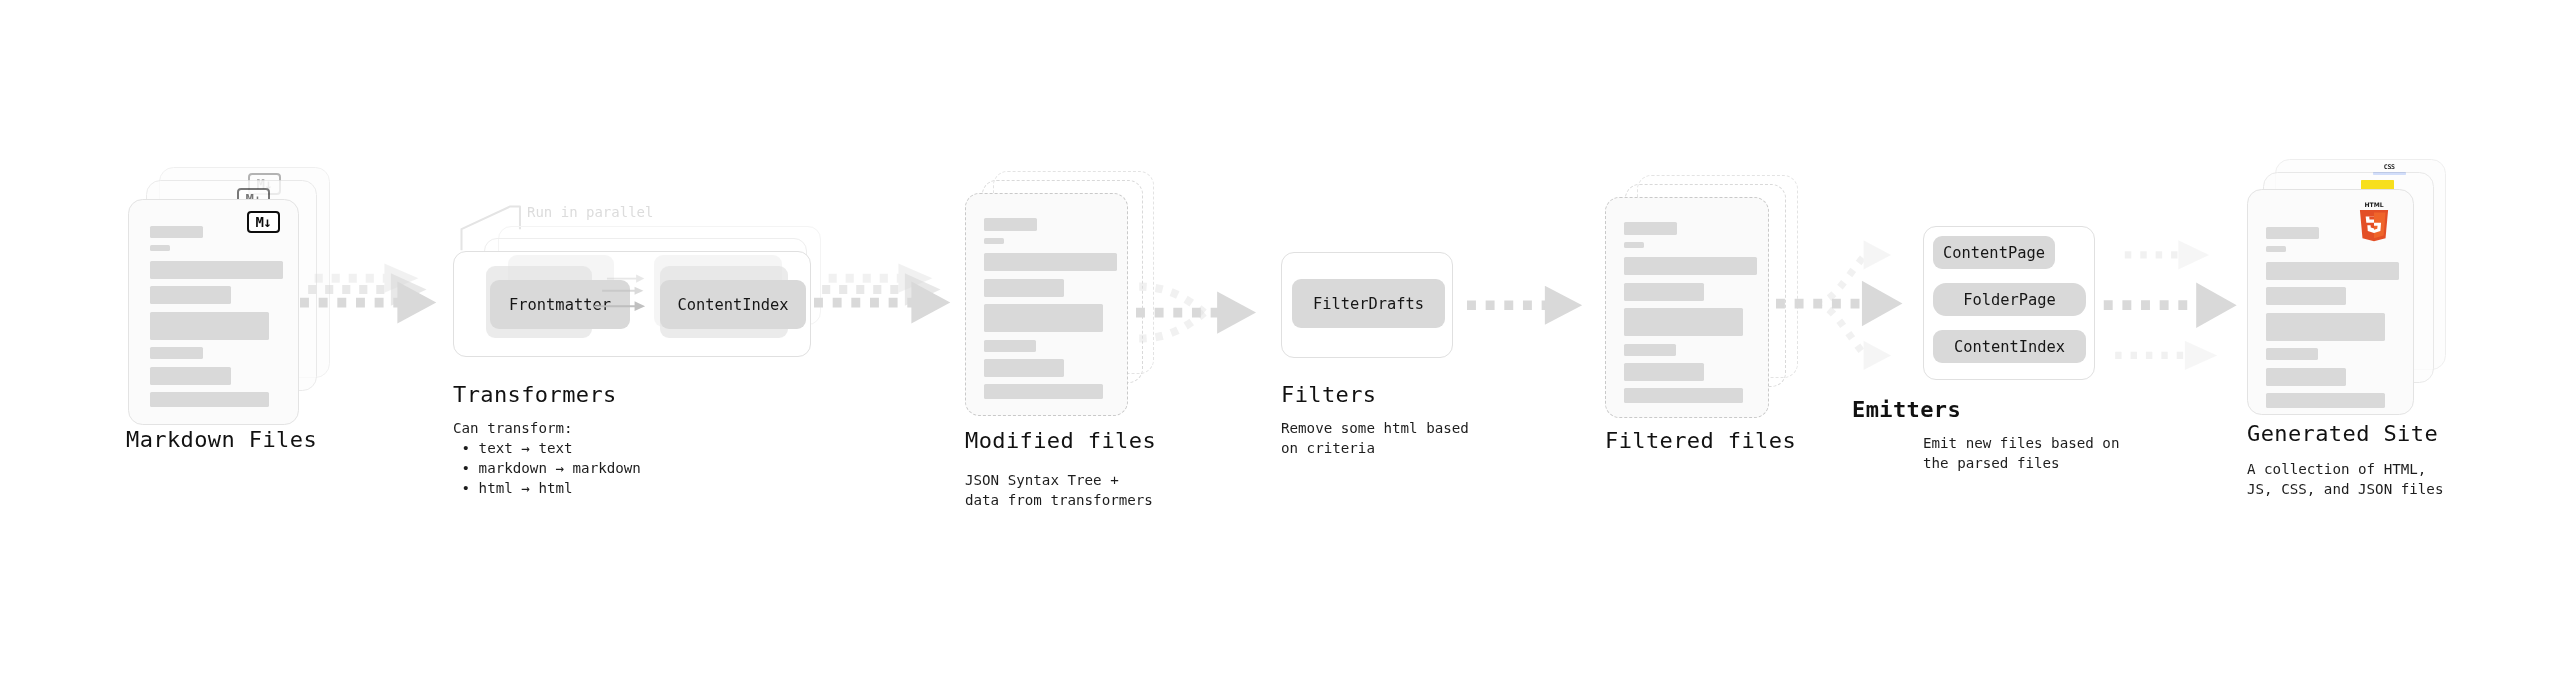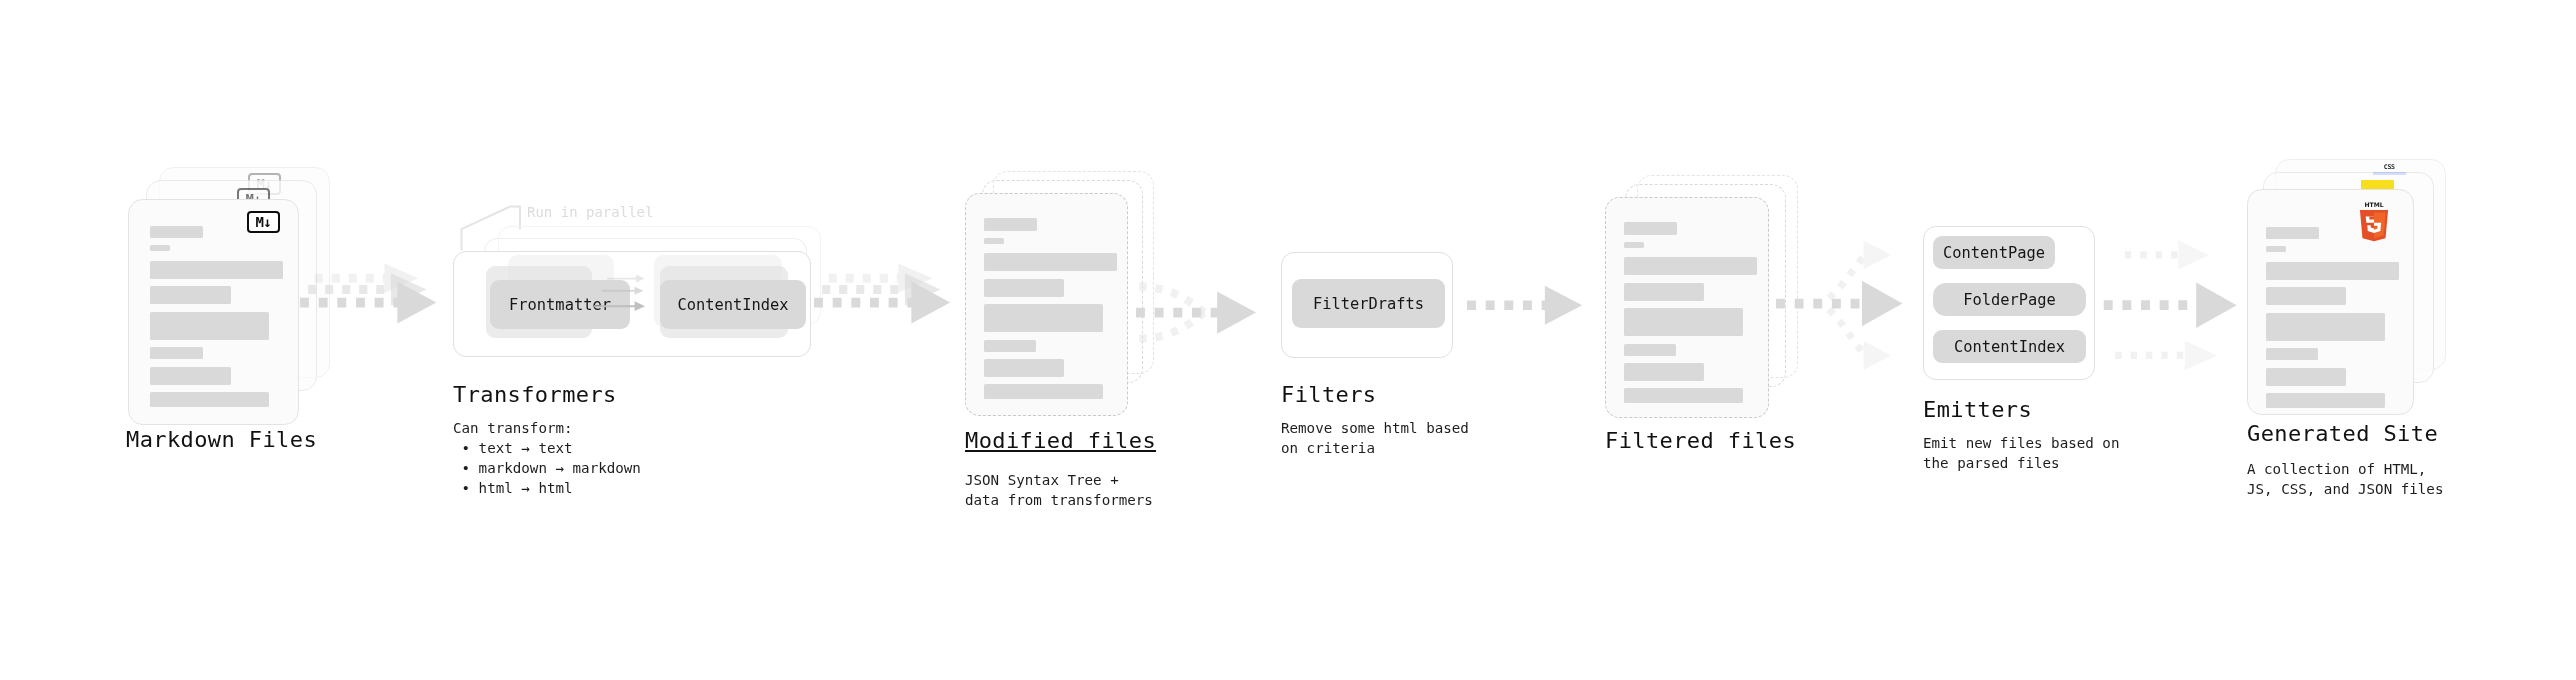--- a/index.html
+++ b/index.html
@@ -215,21 +215,21 @@
         <div class="ln" style="width:53px;height:12.2px;"></div>
         <div class="ln" style="width:19.5px;height:5.7px;margin-bottom:9.8px;"></div>
         <div class="ln" style="width:133px;height:18px;"></div>
         <div class="ln" style="width:80px;height:18px;"></div>
         <div class="ln" style="width:119px;height:28.4px;"></div>
         <div class="ln" style="width:52px;height:12.2px;"></div>
         <div class="ln" style="width:80px;height:18px;"></div>
         <div class="ln" style="width:119px;height:14.6px;"></div>
       </div>
     </div>
-    <div class="title" style="left:965px; top:428px;text-decoration:underline;">Modified files</div>
+    <div class="title" style="left:965px; top:428px;">Modified files</div>
     <div class="sub" style="left:965px; top:470px;">JSON Syntax Tree +
 data from transformers</div>
   </div>
 
   <svg class="arrowsvg" style="left:1136px; top:262px;" width="146" height="102" viewBox="0 0 180 125">
     <g opacity="0.45">
       <path d="M4,30 C40,30 62,44 84,62" fill="none" stroke="#e0e0e0" stroke-width="10" stroke-dasharray="9 11"></path>
     </g>
     <g opacity="0.45">
       <path d="M4,94 C40,94 62,80 84,62" fill="none" stroke="#e0e0e0" stroke-width="10" stroke-dasharray="9 11"></path>
@@ -284,21 +284,21 @@
       <line x1="0" y1="82" x2="112" y2="82" stroke="#d9d9d9" stroke-width="12" stroke-dasharray="11 12"></line>
       <polygon points="106,54 156,82 106,110" fill="#d9d9d9"></polygon>
     </g>
   </svg>
 
   <div class="node">
     <div class="group" style="left:1923px; top:226px; width:172px; height:154px;"></div>
     <div class="pill" style="left:1933px; top:236px; width:122px; height:33px;">ContentPage</div>
     <div class="pill" style="left:1933px; top:283px; width:153px; height:33px;border-radius:13px;">FolderPage</div>
     <div class="pill" style="left:1933px; top:330px; width:153px; height:33px;">ContentIndex</div>
-    <div class="title" style="left:1923px; top:397px;">Emitters</div>
+    <div class="title" style="left:1852px; top:397px;font-weight:bold;">Emitters</div>
     <div class="sub" style="left:1923px; top:433px;">Emit new files based on
 the parsed files</div>
   </div>
 
   <svg class="arrowsvg" style="left:2107px; top:237px;" width="154" height="138" viewBox="0 0 190 170">
     <g opacity="0.45">
       <line x1="22" y1="22" x2="92" y2="22" stroke="#e2e2e2" stroke-width="9" stroke-dasharray="8 11"></line>
       <polygon points="88,4 126,22 88,40" fill="#ececec"></polygon>
     </g>
     <g opacity="0.45">

